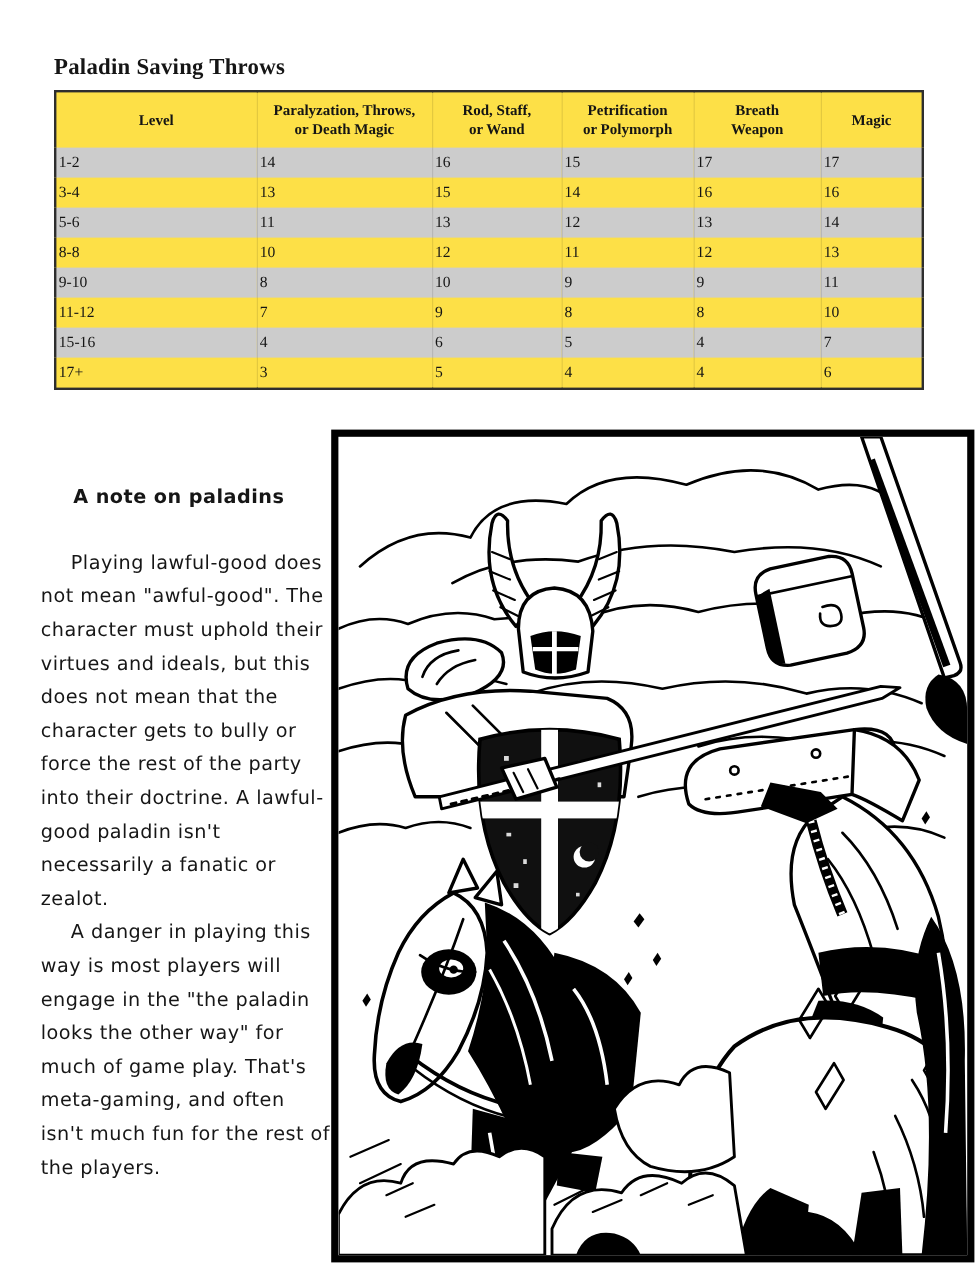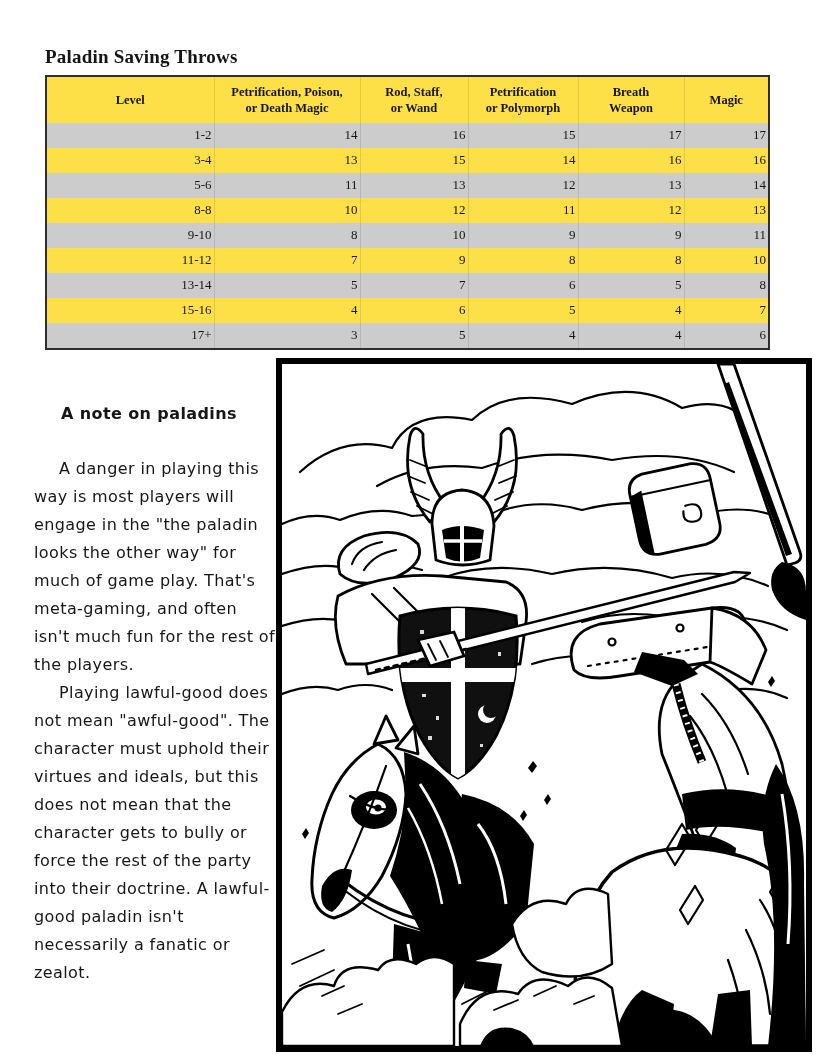--- a/index.html
+++ b/index.html
@@ -20,21 +20,21 @@
     position:absolute; left:45px; top:75px; width:723px;
     border-collapse:collapse; table-layout:fixed;
     border:2px solid #2e2e2e; background:#fde047;
   }
   table.sv th {
     font-weight:700; font-size:12.5px; line-height:1.3;
     text-align:center; vertical-align:middle;
     padding:7px 2px 6px 2px; white-space:pre-line; color:#141414;
   }
   table.sv td {
-    font-size:13px; text-align:right; vertical-align:middle;
+    font-size:13px; text-align:left; vertical-align:middle;
     height:25px; padding:0 2px; color:#141414;
   }
   table.sv tbody tr:nth-child(odd) td { background:#cccccc; }
   table.sv td + td, table.sv th + th { border-left:1px solid rgba(0,0,0,0.10); }
 
   
   .sidebar {
     position:absolute; left:34px; top:400px; width:244px;
     font-family:"DejaVu Sans", sans-serif; font-size:16px;
     line-height:28px; letter-spacing:0.4px; color:#161616;
@@ -65,21 +65,21 @@
       <col style="width:168px">
         <col style="width:146px">
         <col style="width:108px">
       <col style="width:110px">
         <col style="width:106px">
         <col style="width:85px">
     </colgroup>
     <thead>
       <tr>
         <th>Level</th>
-        <th>Petrification, Poison,
+        <th>Paralyzation, Throws,
 or Death Magic</th>
         <th>Rod, Staff,
 or Wand</th>
         <th>Petrification
 or Polymorph</th>
         <th>Breath
 Weapon</th>
         <th>Magic</th>
       </tr>
     </thead>
@@ -126,50 +126,42 @@
       </tr>
       <tr>
         <td>11-12</td>
         <td>7</td>
         <td>9</td>
         <td>8</td>
         <td>8</td>
         <td>10</td>
       </tr>
       <tr>
-        <td>13-14</td>
-        <td>5</td>
-        <td>7</td>
-        <td>6</td>
-        <td>5</td>
-        <td>8</td>
-      </tr>
-      <tr>
         <td>15-16</td>
         <td>4</td>
         <td>6</td>
         <td>5</td>
         <td>4</td>
         <td>7</td>
       </tr>
       <tr>
         <td>17+</td>
         <td>3</td>
         <td>5</td>
         <td>4</td>
         <td>4</td>
         <td>6</td>
       </tr>
     </tbody>
   </table>
 
   <aside class="sidebar">
     <div class="note-heading">A note on paladins</div>
+    <p>Playing lawful-good does not mean "awful-good". The character must uphold their virtues and ideals, but this does not mean that the character gets to bully or force the rest of the party into their doctrine. A lawful-good paladin isn't necessarily a fanatic or zealot.</p>
     <p>A danger in playing this way is most players will engage in the "the paladin looks the other way" for much of game play. That's meta-gaming, and often isn't much fun for the rest of the players.</p>
-    <p>Playing lawful-good does not mean "awful-good". The character must uphold their virtues and ideals, but this does not mean that the character gets to bully or force the rest of the party into their doctrine. A lawful-good paladin isn't necessarily a fanatic or zealot.</p>
   </aside>
 
   <figure class="illus-frame">
     <svg width="524" height="682" viewBox="0 0 524 682" role="img" xmlns="http://www.w3.org/2000/svg" aria-label="Two armored knights jousting on horseback amid clouds of dust">
 
       <g class="ink">
         <path d="M 18 108 Q 60 70 110 84 Q 130 44 190 56 Q 225 22 290 40 Q 350 14 400 44 Q 450 30 472 66"></path>
         <path d="M 95 122 Q 140 96 200 104 Q 260 82 330 96 Q 400 84 452 108"></path>
         <path d="M 0 160 Q 30 146 58 156 Q 95 140 130 152 L 180 148"></path>
         <path d="M 205 152 Q 250 132 300 146 Q 360 130 420 150 Q 470 138 505 158"></path>

